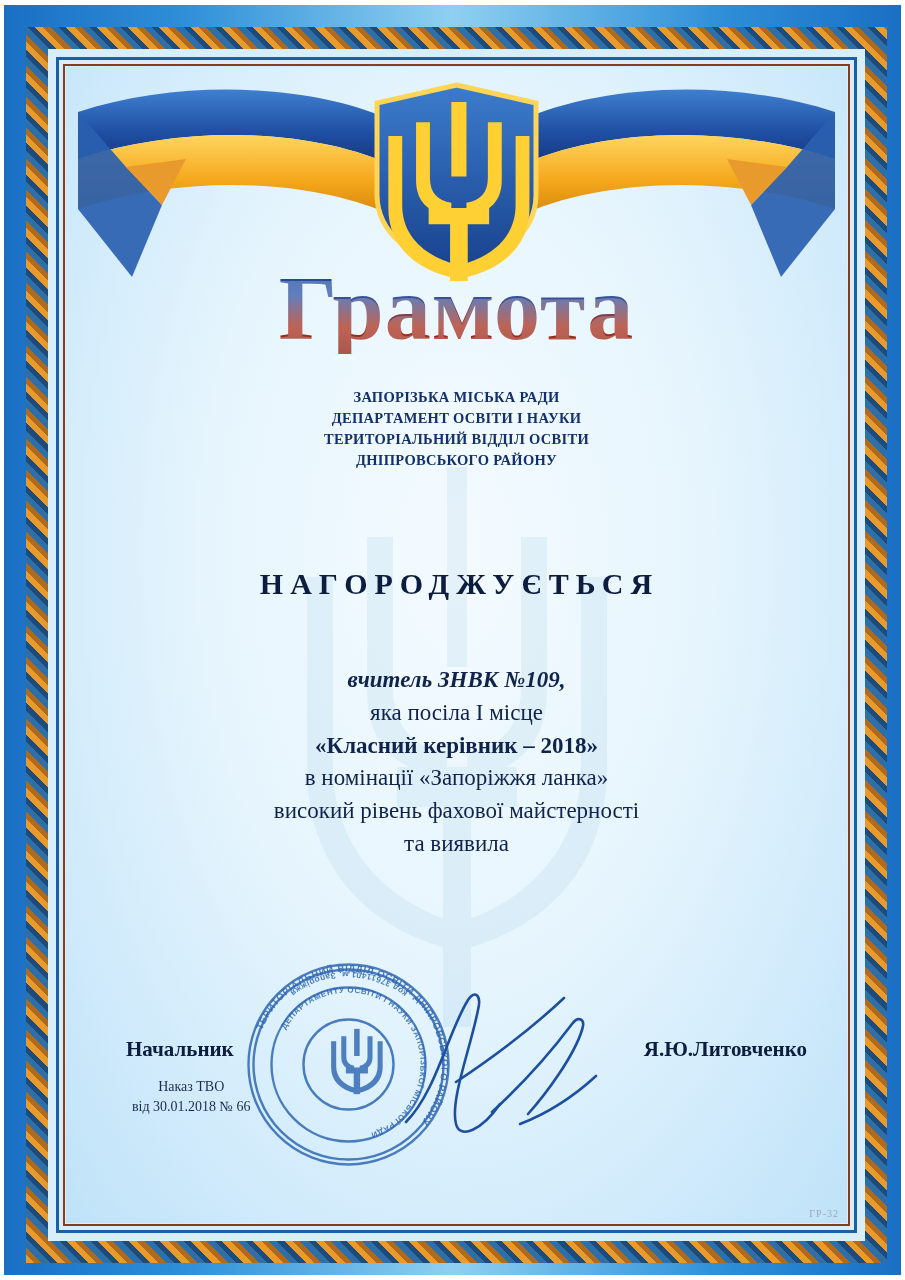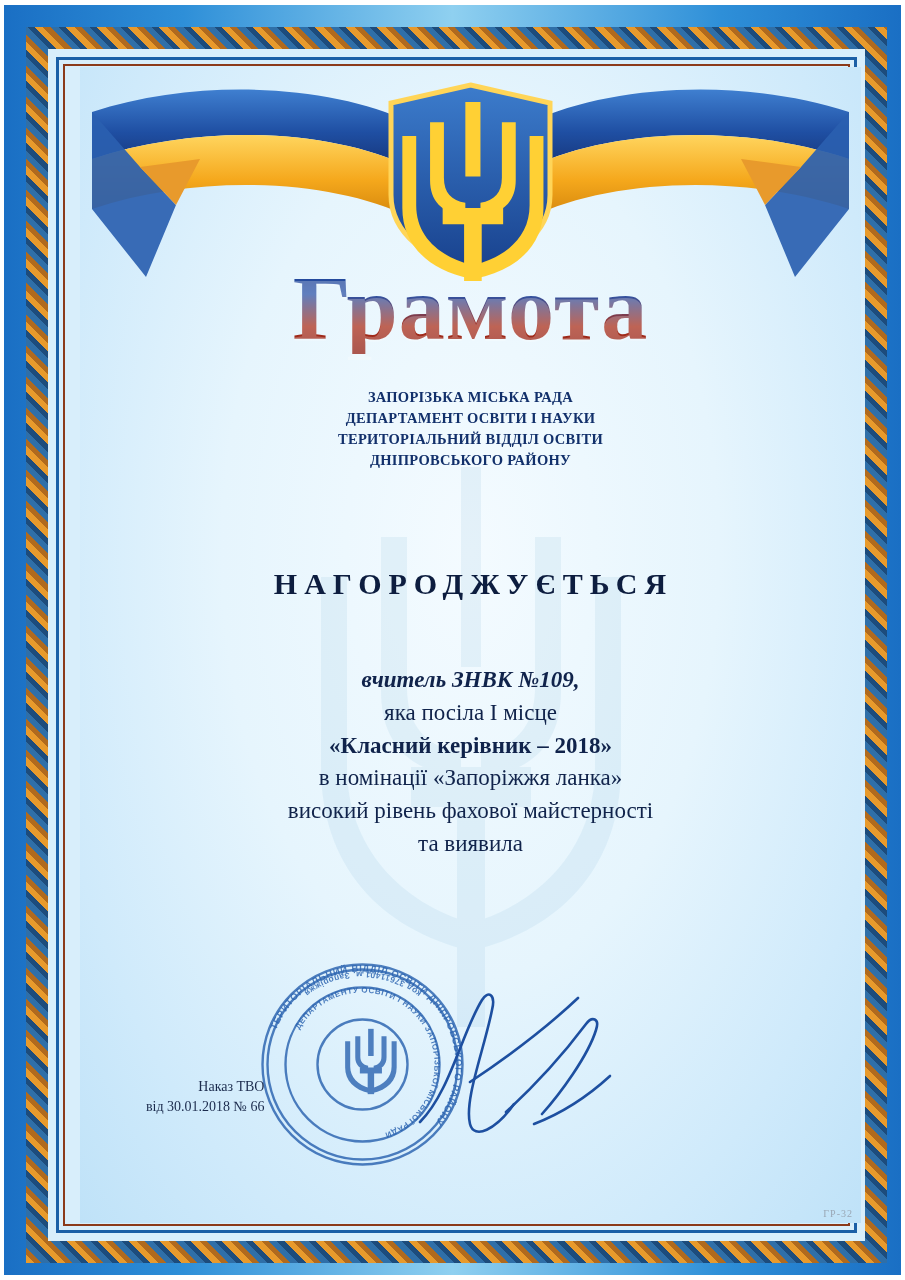--- a/index.html
+++ b/index.html
@@ -60,21 +60,20 @@
     box-sizing: border-box;
     border: 2px solid #8b3a1a;
   }
   .paper {
     position: absolute;
     left: 62px; top: 62px;
     width: 781px; height: 1156px;
     background:
       radial-gradient(ellipse at 50% 42%, #f4fbff 0%, #e6f5fd 45%, #cfeafb 78%, #bfe2f8 100%);
     overflow: hidden;
-    margin-left: 14px;
   }
   
   .watermark {
     position: absolute;
     left: 50%;
     top: 400px;
     transform: translateX(-50%);
     width: 420px;
     height: 560px;
     opacity: 0.13;
@@ -169,21 +168,21 @@
     font-weight: bold;
     color: #0d1d3f;
   }
   .order {
     position: absolute;
     left: 66px;
     top: 1010px;
     font-size: 14px;
     line-height: 1.45;
     color: #1b2b4d;
-    text-align: right;
+    text-align: center;
   }
   .stamp {
     position: absolute;
     left: 175px;
     top: 890px;
     width: 215px;
     height: 215px;
     pointer-events: none;
   }
   .signature-scribble {
@@ -274,21 +273,21 @@
             <path d="M220 62 h22 v114 c0 56-38 98-108 112 v-22 c52-14 86-46 86-94z"></path>
             <path d="M82 176 h96 v26 h-96z"></path>
             <path d="M116 196 h28 v96 h-28z"></path>
           </g>
         </svg>
       </div>
 
       <div class="gramota">Грамота</div>
 
       <div class="org">
-        <div>ЗАПОРІЗЬКА МІСЬКА РАДА</div>
+        <div>ЗАПОРІЗЬКА МІСЬКА РАДИ</div>
         <div>ДЕПАРТАМЕНТ ОСВІТИ І НАУКИ</div>
         <div>ТЕРИТОРІАЛЬНИЙ ВІДДІЛ ОСВІТИ</div>
         <div>ДНІПРОВСЬКОГО РАЙОНУ</div>
       </div>
 
       <div class="awarded">НАГОРОДЖУЄТЬСЯ</div>
 
       <div class="body-block">
         <div class="role">вчитель ЗНВК №109,</div>
         <div class="line">яка посіла I місце</div>
@@ -329,20 +328,24 @@
 
       <svg class="signature-scribble" viewBox="0 0 220 200">
         <g fill="none" stroke="#1d4fa0" stroke-width="2.6" stroke-linecap="round">
           <path d="M10 150 C40 120 52 60 72 28 C78 18 86 22 82 38 C74 78 54 128 60 152 C64 168 86 158 104 132"></path>
           <path d="M60 110 C96 86 132 60 168 26"></path>
           <path d="M96 140 C120 118 146 92 176 52 C182 44 190 46 186 58 C178 84 150 122 132 142"></path>
           <path d="M124 152 C150 142 176 126 200 104"></path>
         </g>
       </svg>
 
+      <div class="sig-row">
+        <span>Начальник</span>
+        <span>Я.Ю.Литовченко</span>
+      </div>
 
       <div class="order">
         <div>Наказ ТВО</div>
         <div>від 30.01.2018  № 66</div>
       </div>
 
       <div class="corner-code">ГР-32</div>
 
     </div>
   </div>

